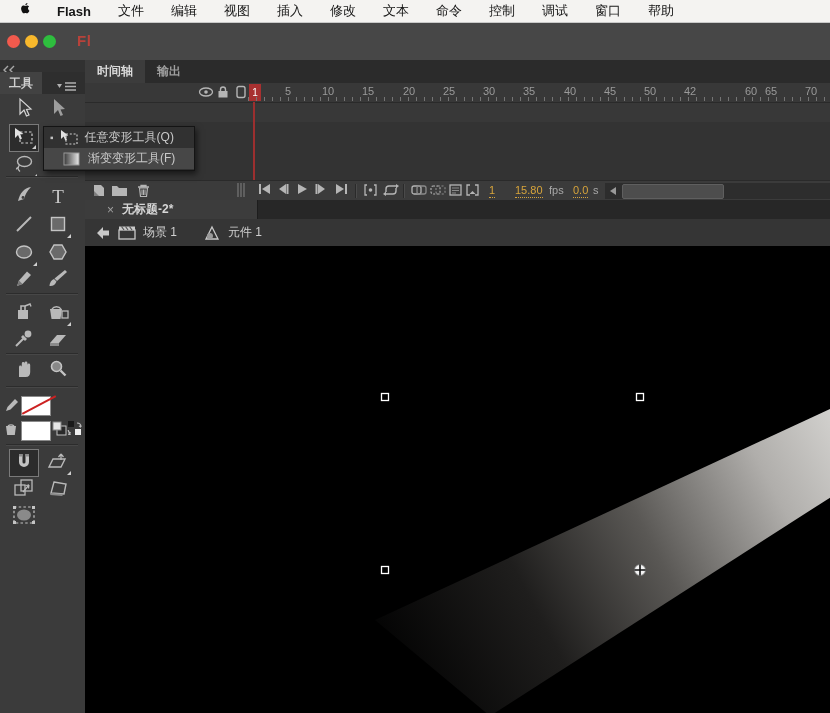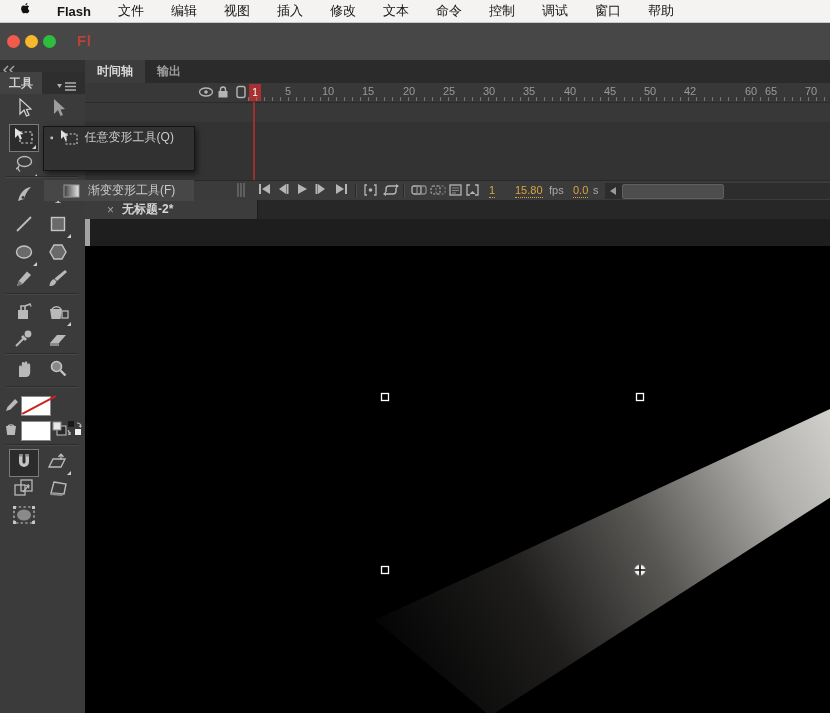--- a/index.html
+++ b/index.html
@@ -481,21 +481,21 @@
     <div class="fitem" style="top:0;">
       <span style="margin-left:6px;color:#c0c0c0;font-size:10px;">▪</span>
       <span style="margin-left:5px;display:flex;">
         <svg width="20" height="17" viewBox="0 0 20 17">
             <rect x="7" y="5" width="11" height="10" fill="none" stroke="#cfcfcf" stroke-width="1.1" stroke-dasharray="2 1.8"></rect>
             <path d="M2 1 L2 10 L4.6 7.5 L6.3 11.5 L8 10.7 L6.3 7 L9.3 6.6 Z" fill="#e2e2e2"></path>
           </svg>
       </span>
       <span style="margin-left:6px;">任意变形工具(Q)</span>
     </div>
-    <div class="fitem hl" style="top:21px;margin-top:32px;">
+    <div class="fitem hl" style="top:21px;">
       <span style="margin-left:19px;display:flex;">
         <svg width="17" height="14" viewBox="0 0 17 14">
             <defs>
               <linearGradient id="gsw" x1="0" y1="0" x2="1" y2="0">
                 <stop offset="0" stop-color="#3a3a3a"></stop>
                 <stop offset="1" stop-color="#e8e8e8"></stop>
               </linearGradient>
             </defs>
             <rect x="1" y="1" width="15" height="12" fill="url(#gsw)" stroke="#999"></rect>
           </svg>
@@ -504,20 +504,42 @@
     </div>
   </div>
 
   <div id="docbar" class="abs">
     <div id="doctab">
       <span class="x">×</span>
       <span class="t">无标题-2*</span>
     </div>
   </div>
 
+  <div id="editbar" class="abs">
+    <span class="ebitem" style="left:10px;">
+      <svg width="16" height="14" viewBox="0 0 16 14">
+          <path d="M8 1 L2 7 L8 13 L8 9.5 L14 9.5 L14 4.5 L8 4.5 Z" fill="#c9c9c9"></path>
+        </svg>
+    </span>
+    <span class="ebitem" style="left:33px;">
+      <svg width="19" height="16" viewBox="0 0 19 16">
+          <rect x="1" y="5" width="16" height="9" fill="none" stroke="#c9c9c9" stroke-width="1.3"></rect>
+          <path d="M1 5 L17 5 L17 1.5 L1 1.5 Z" fill="#c9c9c9"></path>
+          <path d="M3.5 1.5 L6 5 M7.5 1.5 L10 5 M11.5 1.5 L14 5" stroke="#555" stroke-width="1.2"></path>
+        </svg>
+    </span>
+    <span class="ebitem" style="left:58px;">场景 1</span>
+    <span class="ebitem" style="left:118px;">
+      <svg width="18" height="16" viewBox="0 0 18 16">
+          <path d="M9 2 L15 14 L3 14 Z" fill="none" stroke="#c9c9c9" stroke-width="1.3"></path>
+          <circle cx="7" cy="11" r="3" fill="#9a9a9a"></circle>
+        </svg>
+    </span>
+    <span class="ebitem" style="left:143px;">元件 1</span>
+  </div>
 
   <div id="stage" class="abs">
     <svg width="745" height="467" viewBox="0 0 745 467">
       <defs>
         <linearGradient id="beam" x1="300" y1="420" x2="770" y2="170" gradientUnits="userSpaceOnUse">
           <stop offset="0" stop-color="#020202"></stop>
           <stop offset="0.3" stop-color="#1f1e1d"></stop>
           <stop offset="0.55" stop-color="#5a5855"></stop>
           <stop offset="0.8" stop-color="#b0aeab"></stop>
           <stop offset="1" stop-color="#d9d8d5"></stop>

